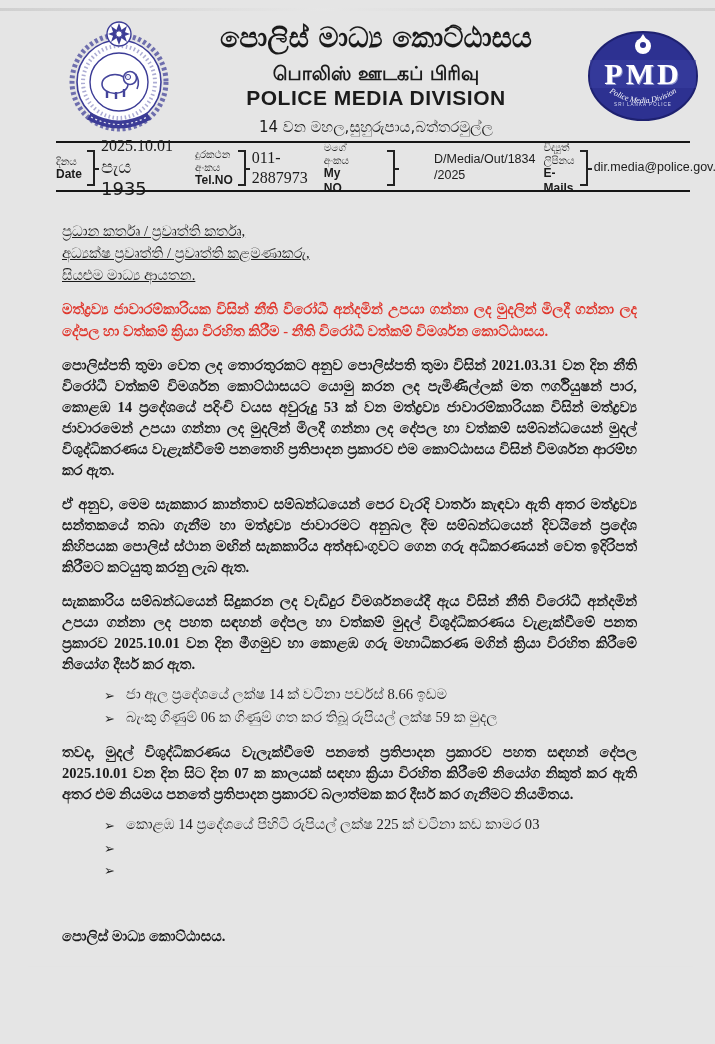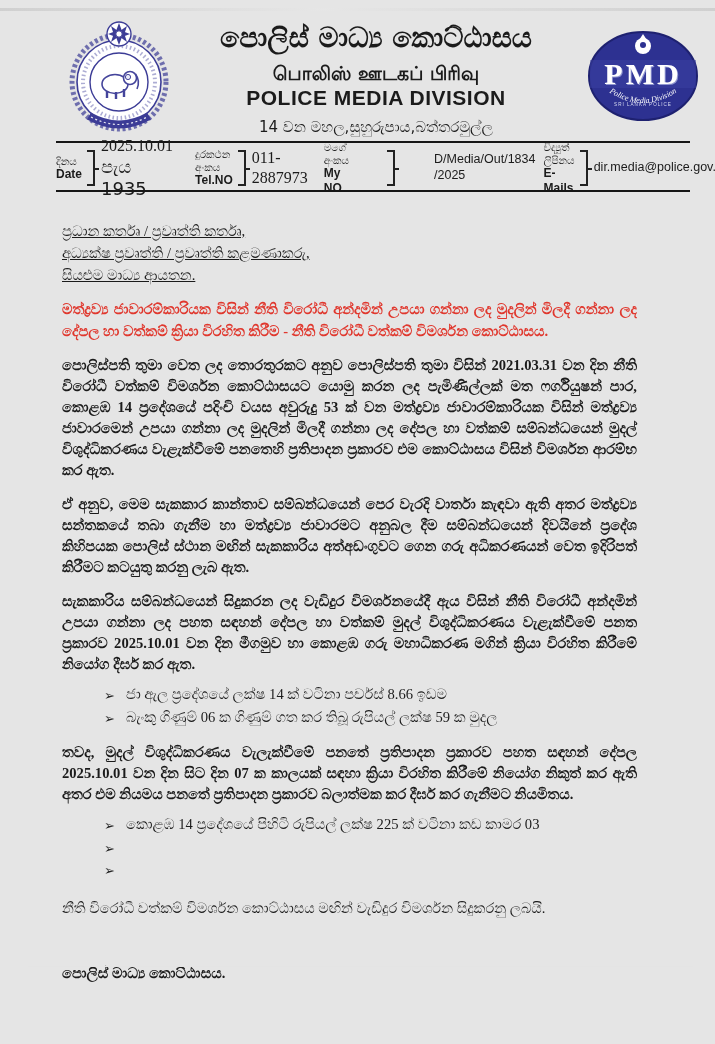--- a/index.html
+++ b/index.html
@@ -215,19 +215,18 @@
         <span class="btxt">කොළඹ 14 ප්‍රදේශයේ පිහිටි රුපියල් ලක්ෂ 225 ක් වටිනා කඩ කාමර 03</span>
       </div>
       <div class="brow">
         <span class="blt">➢</span>
       </div>
       <div class="brow">
         <span class="blt">➢</span>
       </div>
     </div>
 
-    <div class="closing">නීති විරෝධී වත්කම් විමර්ශන කොට්ඨාසය මඟින් වැඩිදුර විමර්ශන සිදුකරනු ලබයි.</div>
 
     <div class="signature">පොලිස් මාධ්‍ය කොට්ඨාසය.</div>
   </div>
 
   <div class="scan-mid"></div>
 </div>
 
 </body></html>

